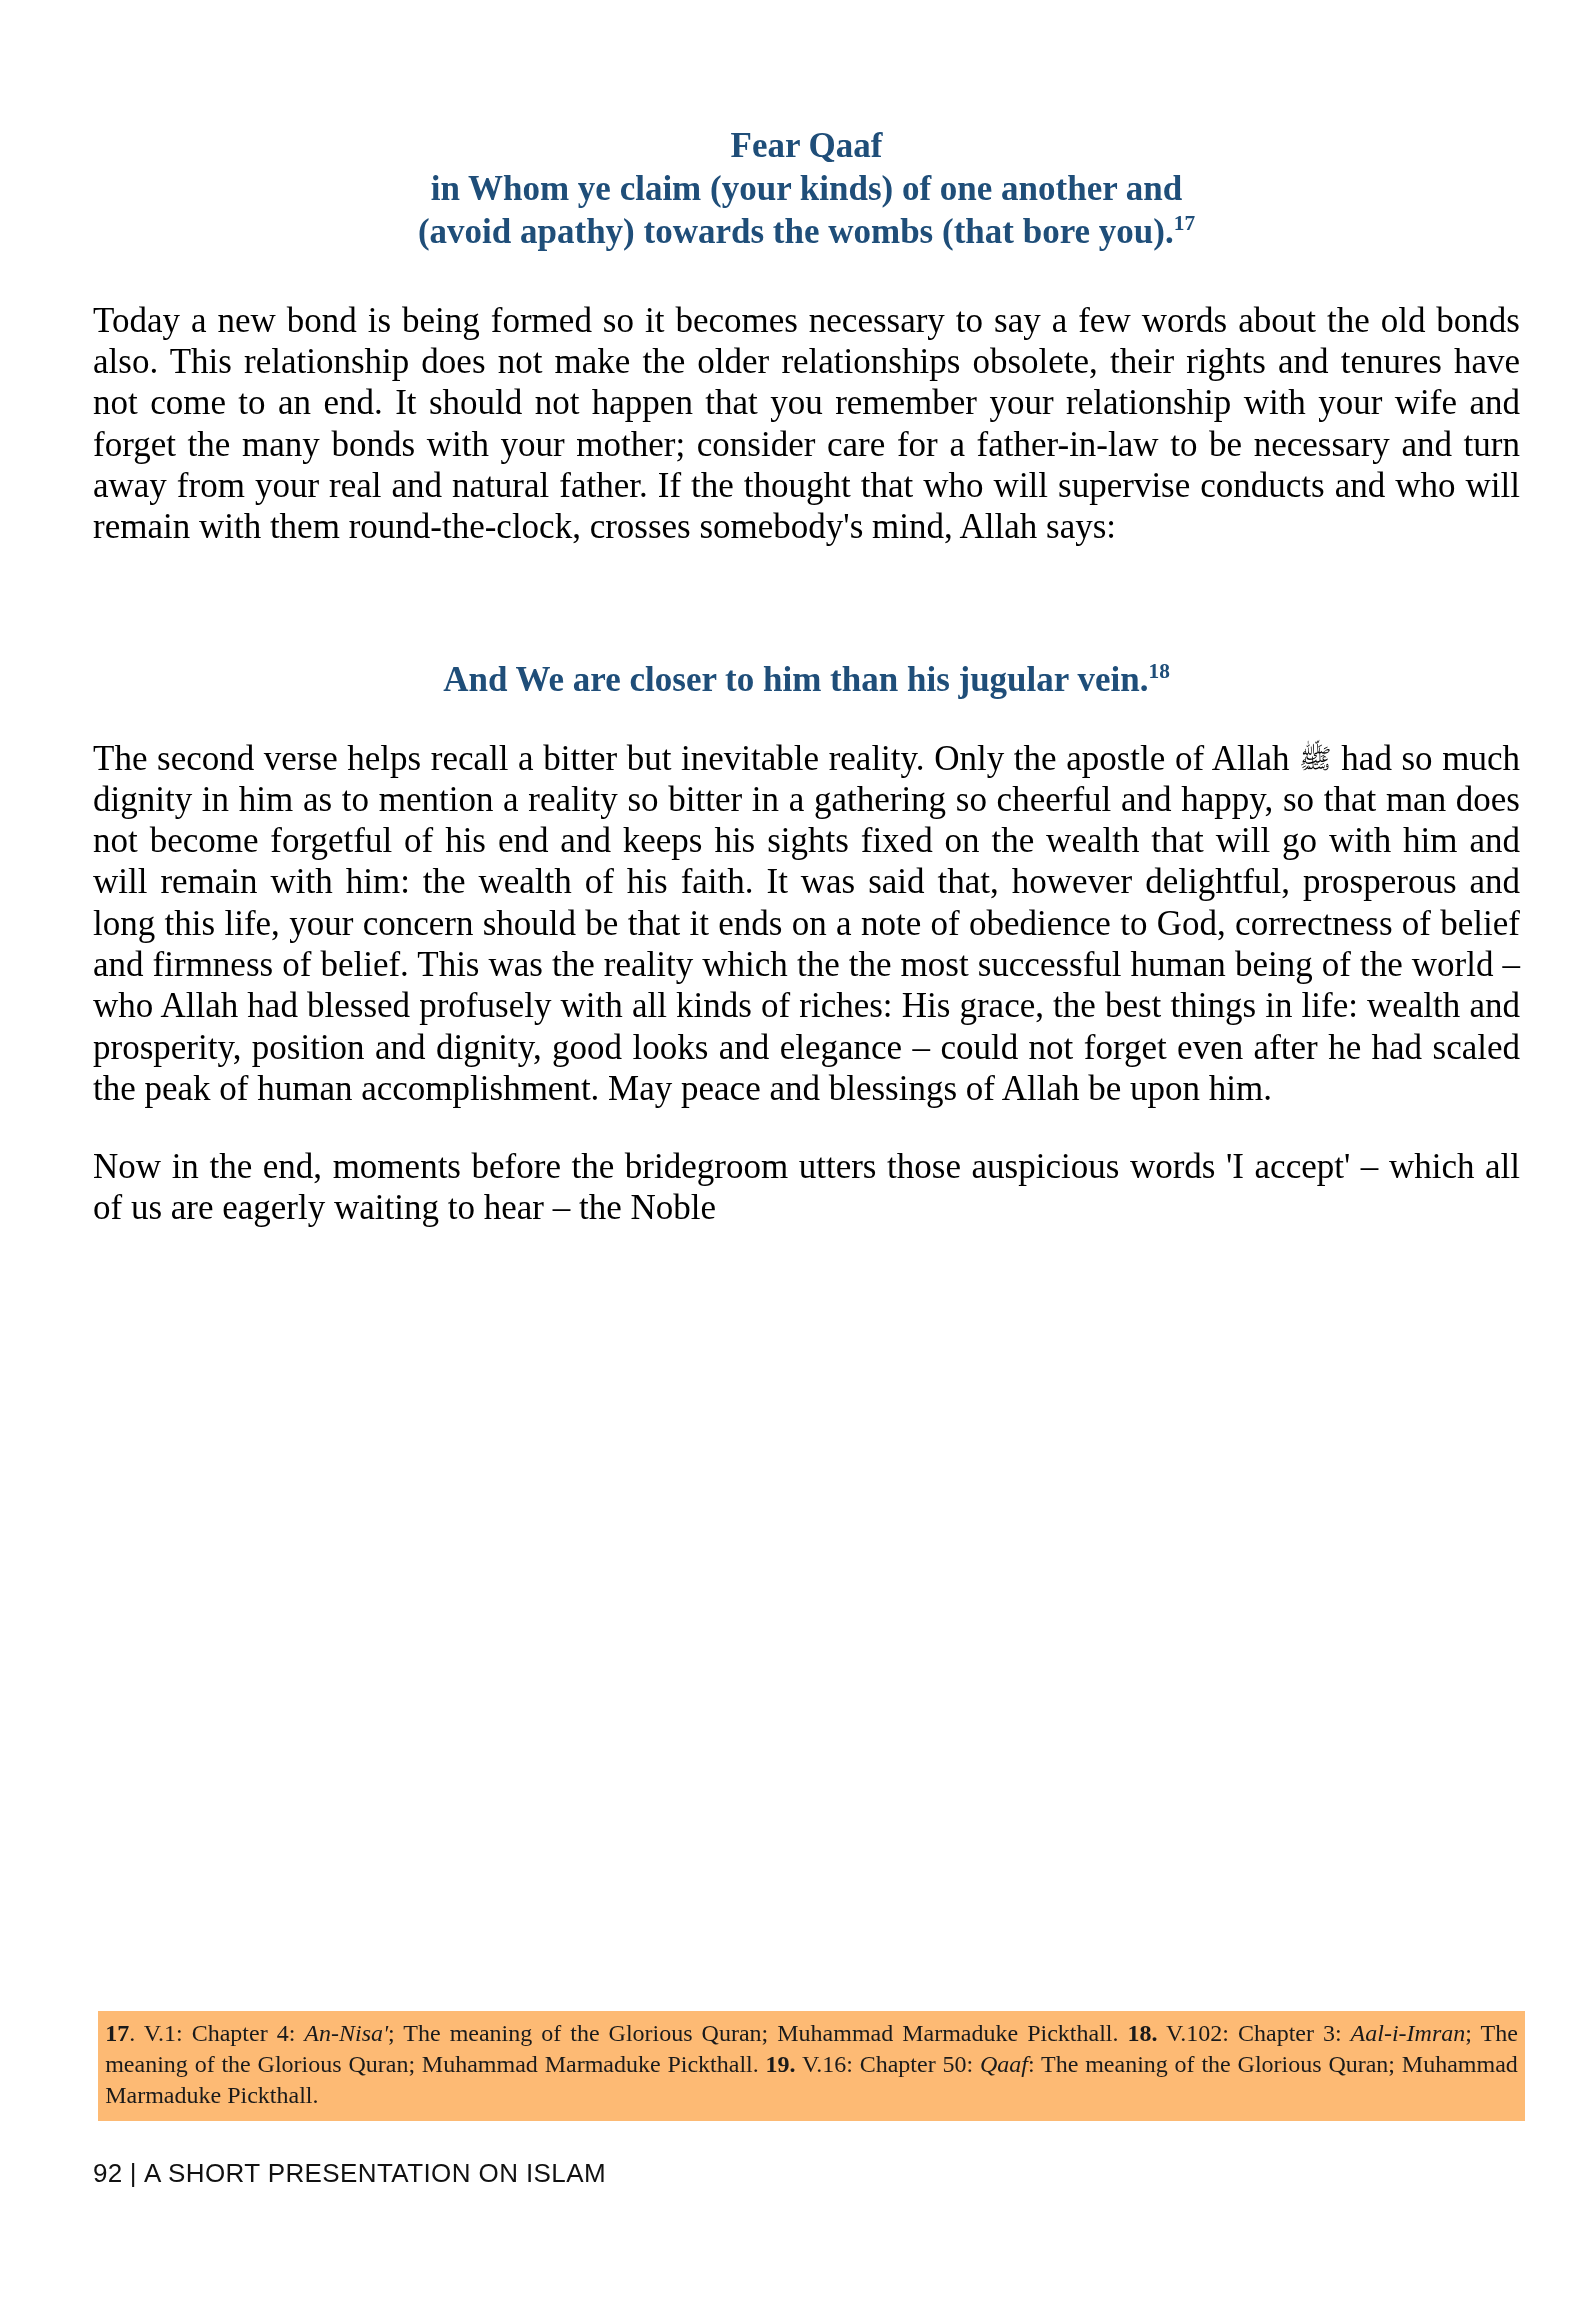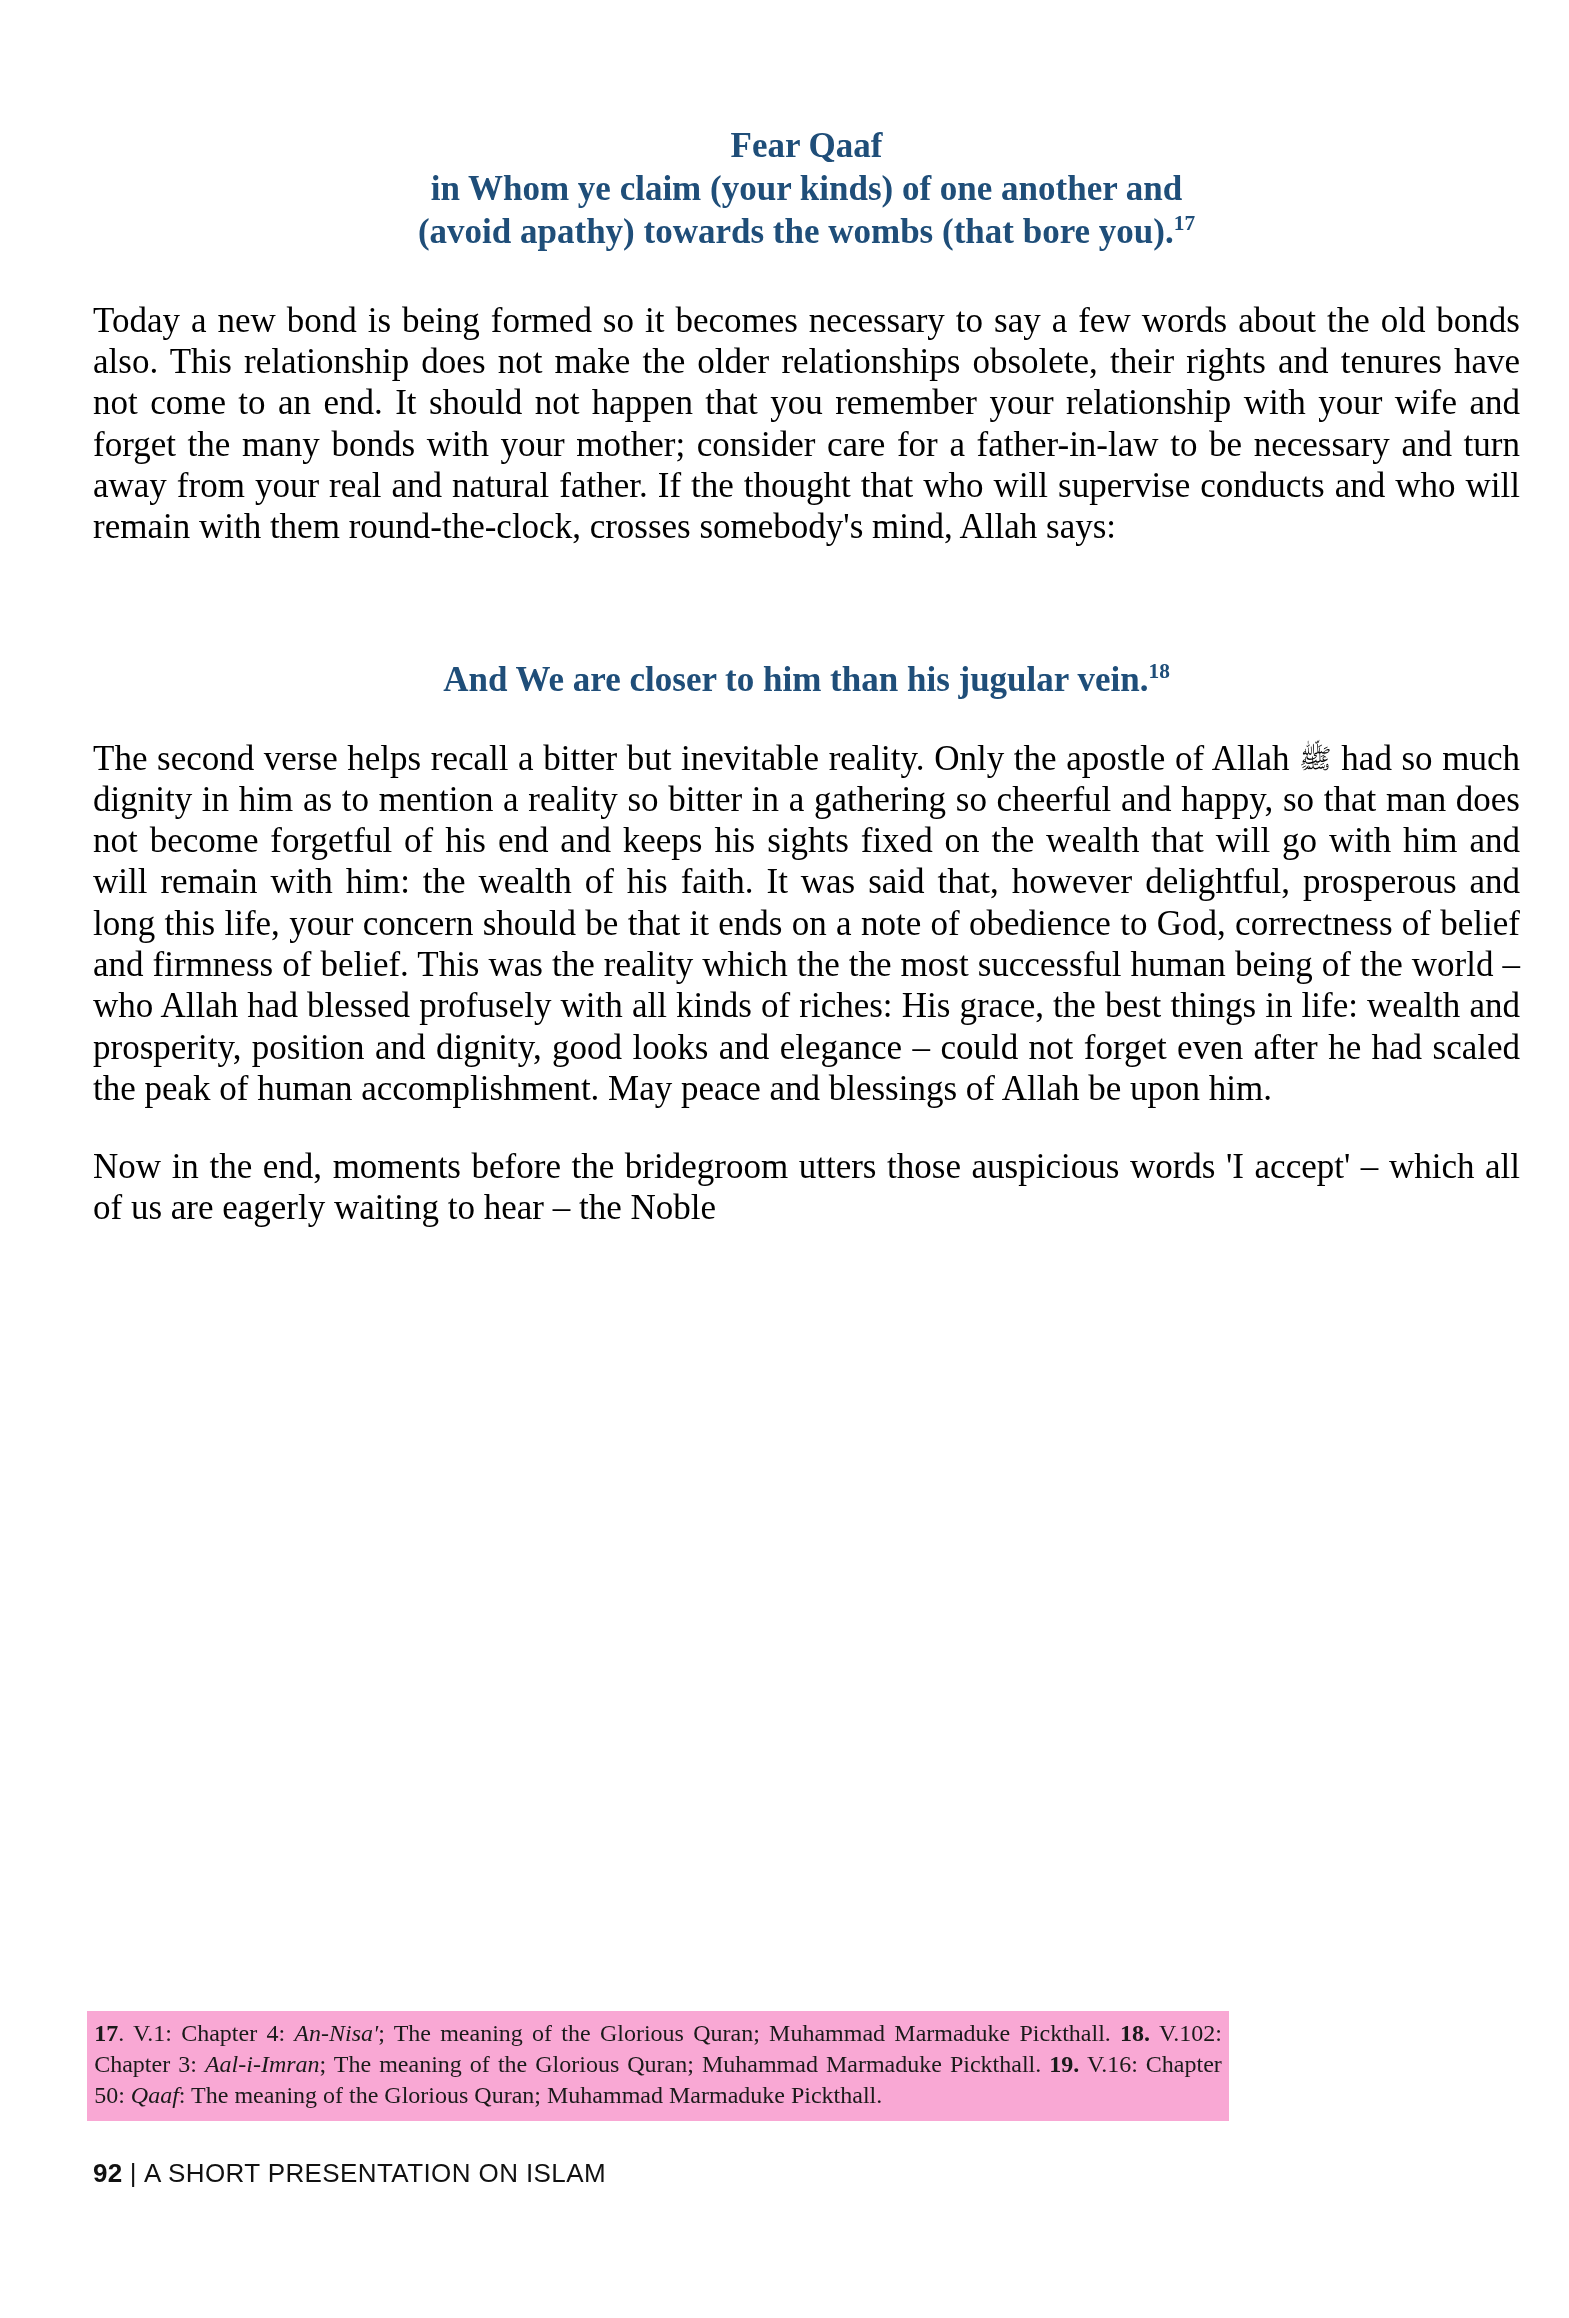--- a/index.html
+++ b/index.html
@@ -72,24 +72,24 @@
   }
 
   .glyph-pbuh {
     font-size: 27px;
     vertical-align: 1.8px;
     letter-spacing: 0;
   }
 
   .footnote-box {
     position: absolute;
-    left: 87px;
+    left: 98px;
     top: 2011px;
-    width: 1142px;
-    background: #f9a8d4;
+    width: 1427px;
+    background: #fdba74;
     padding: 7.1px 3.6px 9px 3.6px;
     box-sizing: border-box;
   }
   .footnote {
     font-size: 24px;
     line-height: 1.30;
     text-align: justify;
     color: #1a1a1a;
     margin: 0;
     padding: 0 3.6px;
@@ -100,21 +100,21 @@
   .page-footer {
     position: absolute;
     left: 93px;
     top: 2158px;
     width: 1427px;
     font-family: "Liberation Sans", sans-serif;
     font-size: 26px;
     letter-spacing: 0.4px;
     color: #111111;
   }
-  .page-footer .num { font-weight: bold; }
+  .page-footer .num { font-weight: normal; }
   .page-footer .sep { font-weight: normal; padding: 0 7.1px; }
 </style>
 </head>
 <body>
 
 <div class="page">
 
   <div class="content">
 
     <div class="quote-heading">

